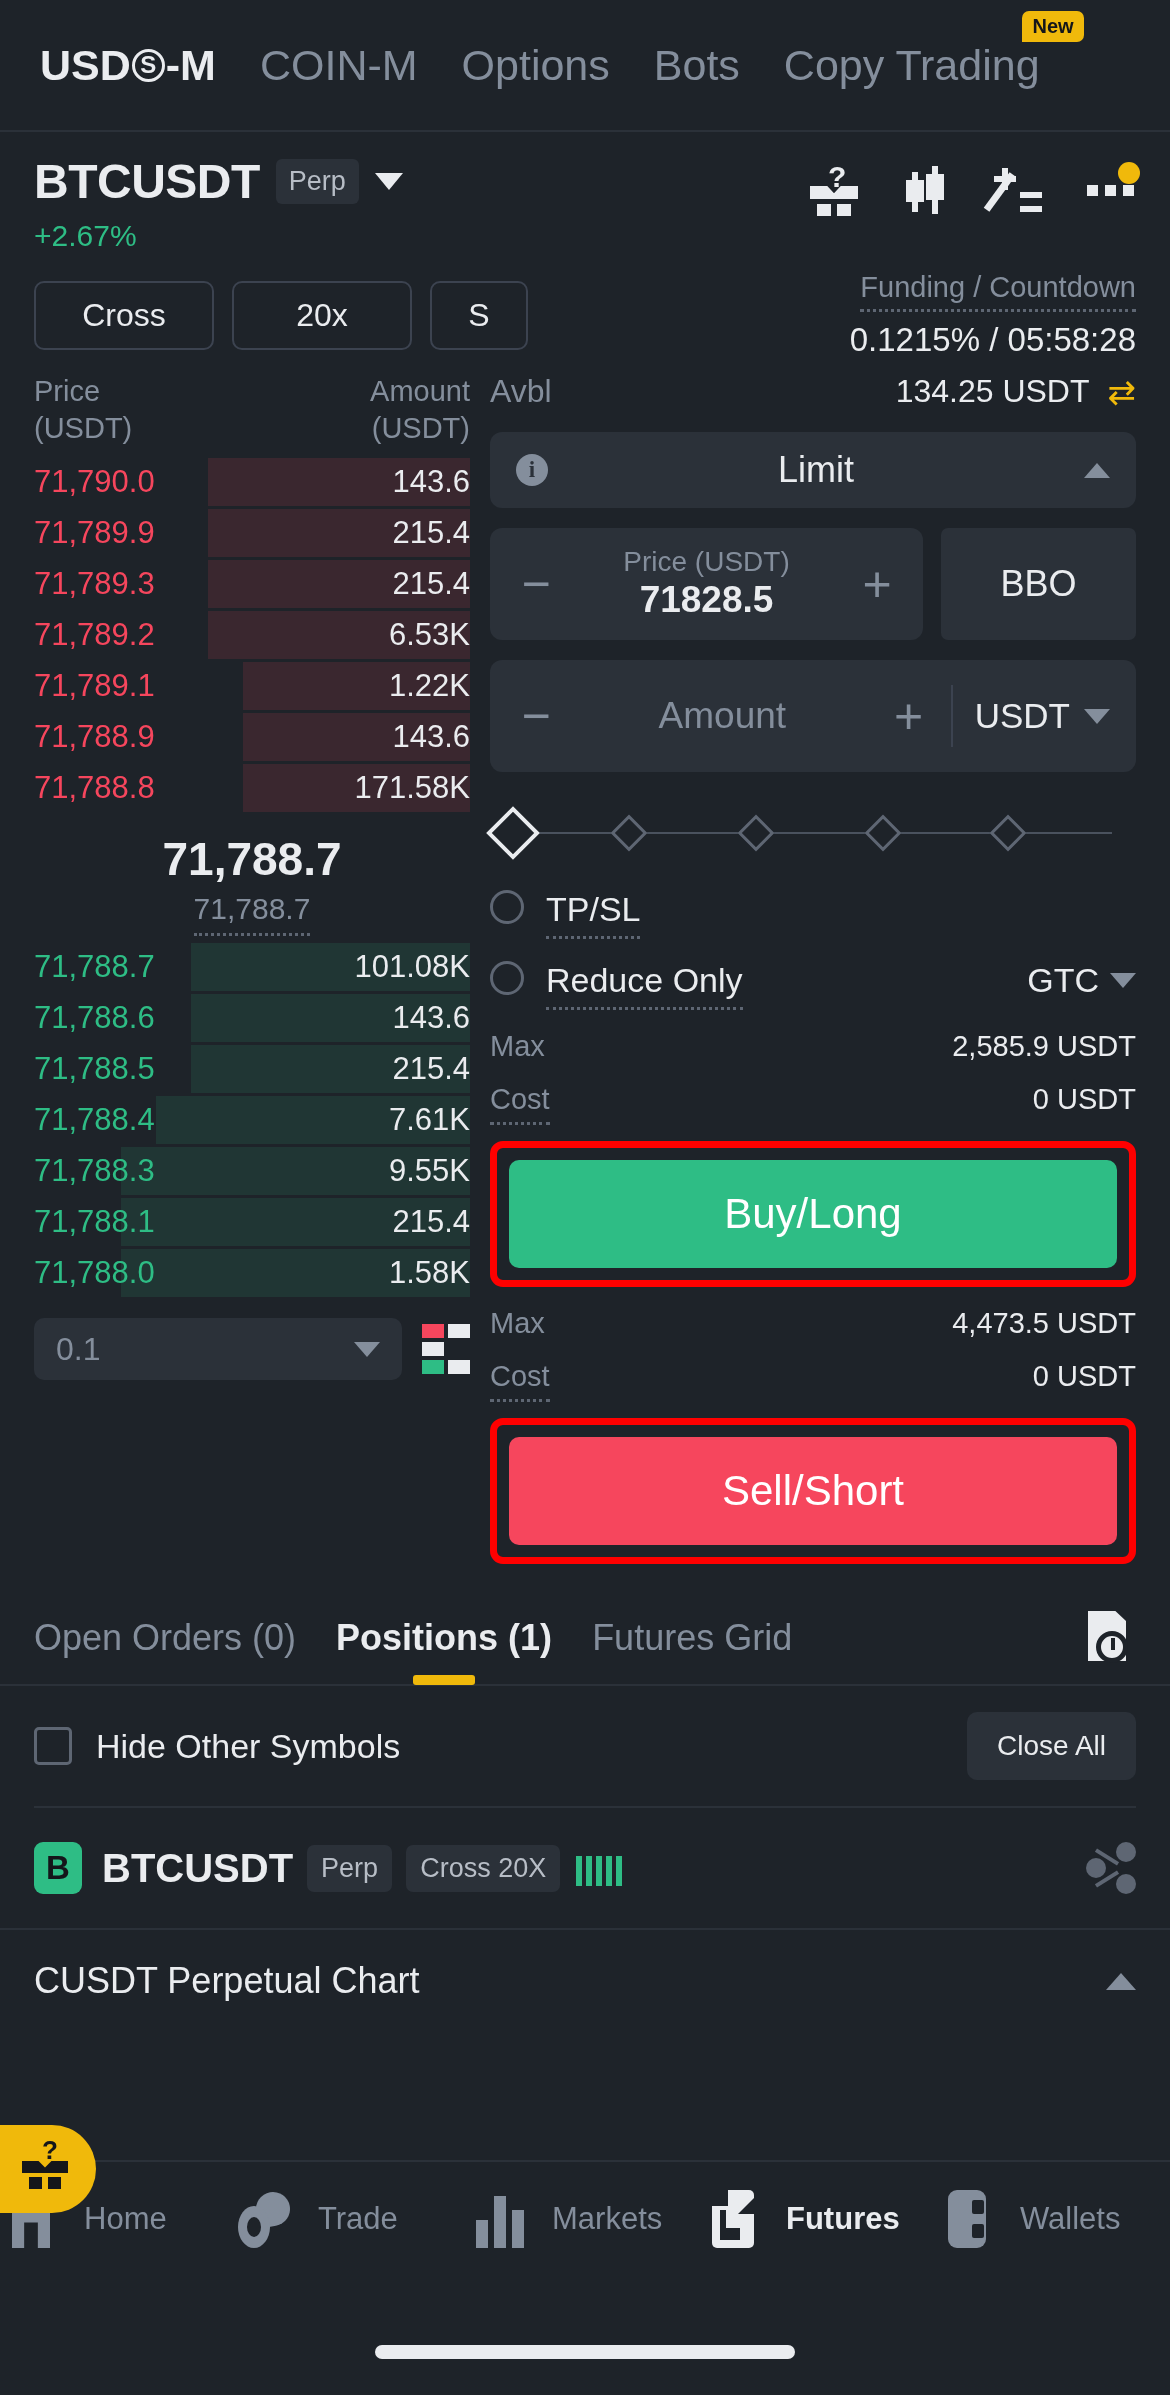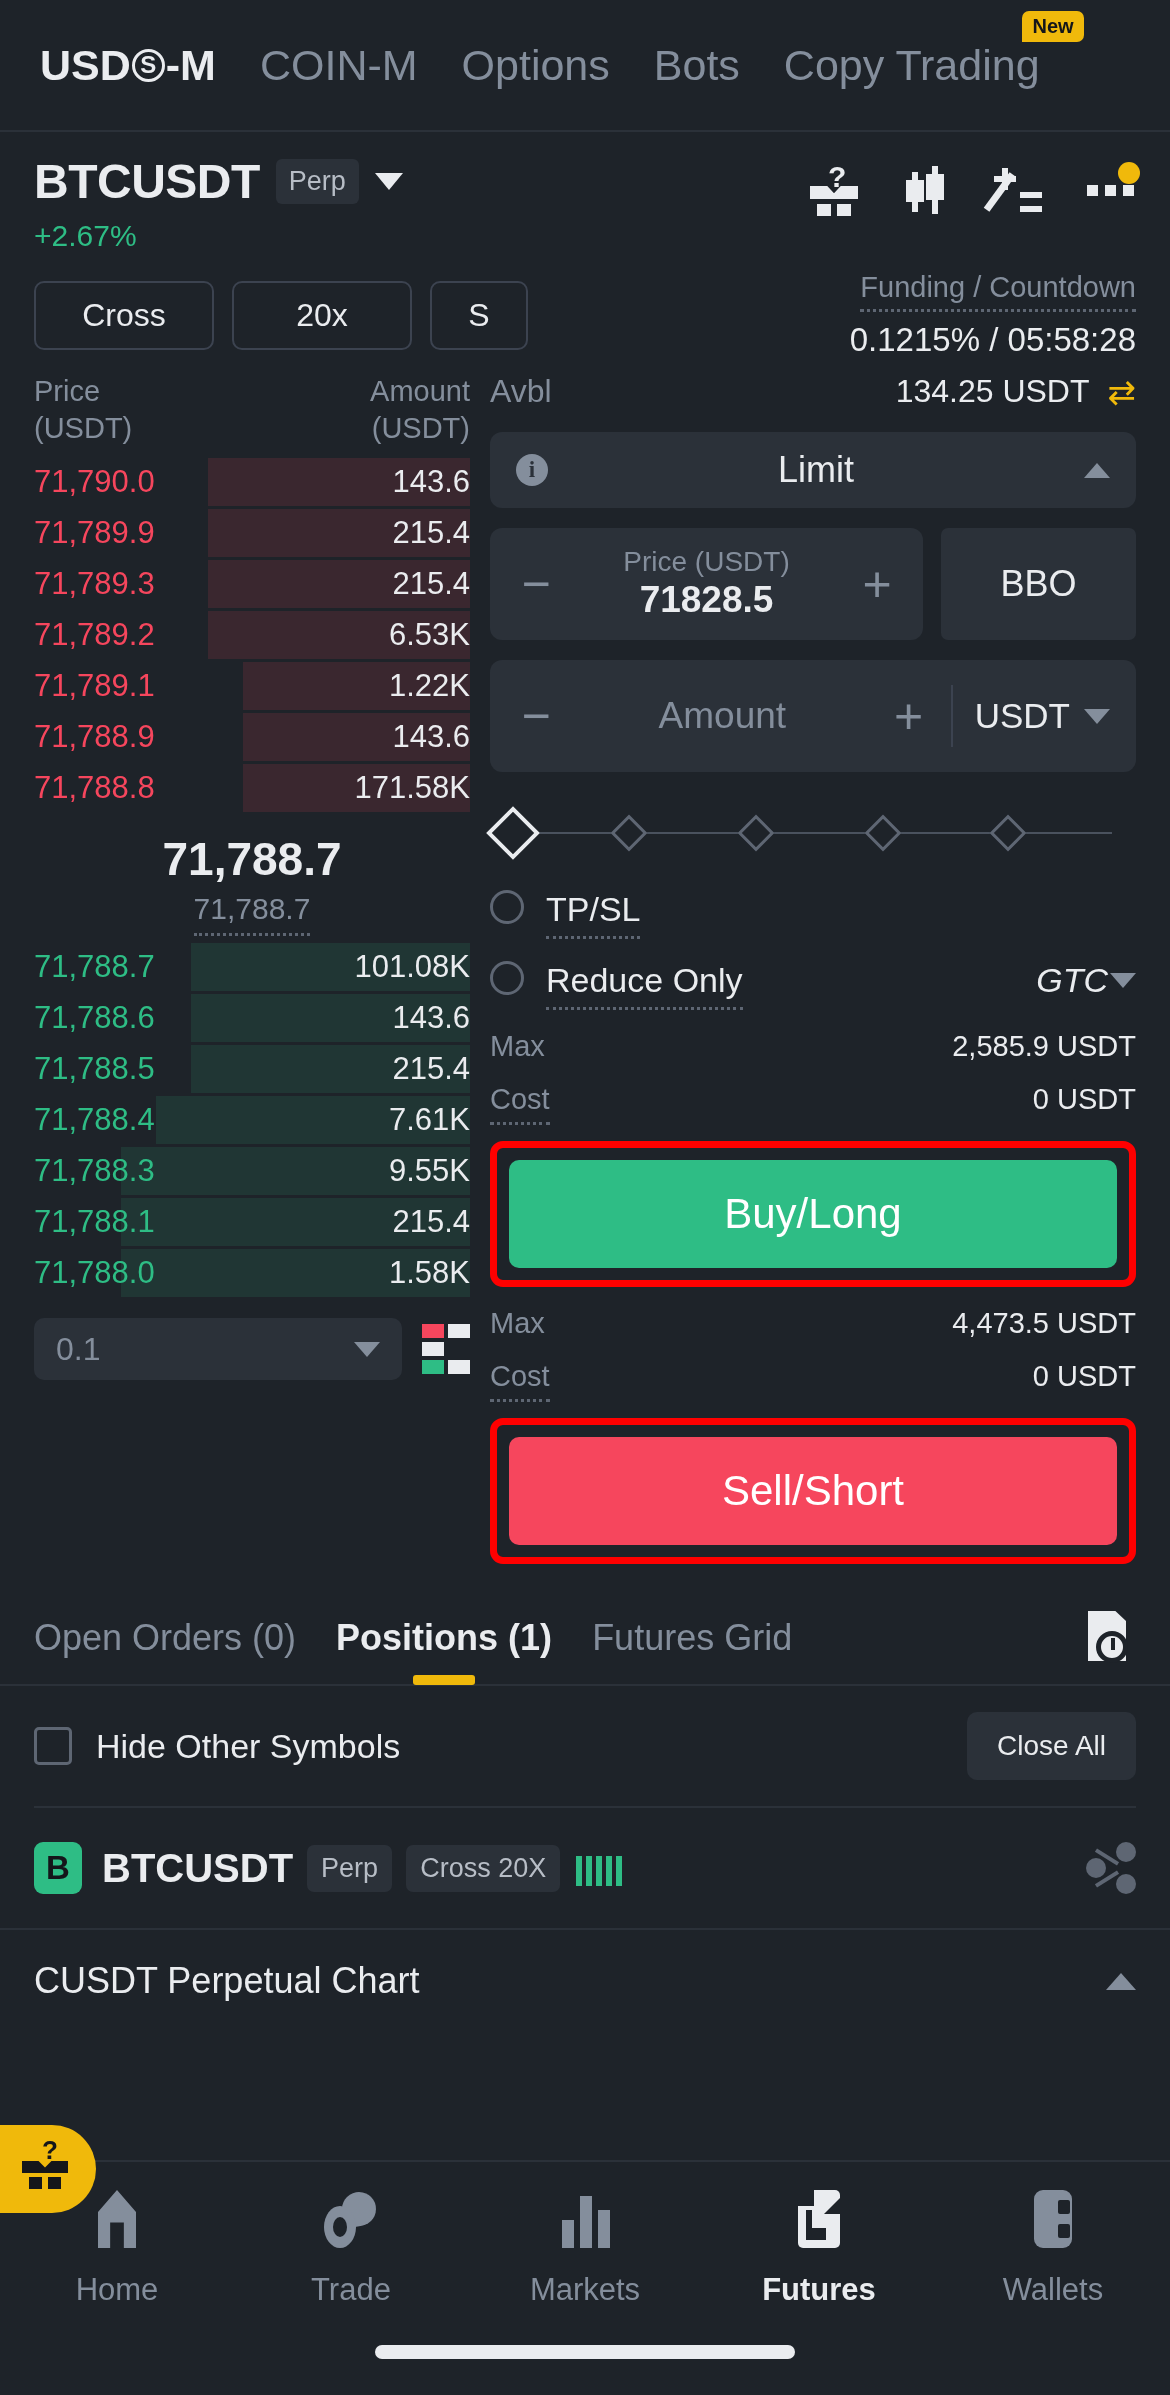--- a/index.html
+++ b/index.html
@@ -183,21 +183,21 @@
     border:3px solid #5e6673; transform:rotate(45deg); background:#1e2329;
   }
   .dia.first { width:38px; height:38px; top:16px; border-color:#eaecef; border-width:4px; left:4px; }
 
   .opt-row { display:flex; align-items:flex-start; margin-top:22px; }
   .radio { width:34px; height:34px; border:3px solid #5e6673; border-radius:50%; }
   .opt-label {
     font-size:34px; color:#eaecef; margin-left:22px;
     border-bottom:3px dotted #5e6673; padding-bottom:7px;
   }
-  .gtc { margin-left:auto; display:flex; align-items:center; gap:2px; font-size:34px; color:#eaecef;font-style:italic; }
+  .gtc { margin-left:auto; display:flex; align-items:center; gap:11px; font-size:34px; color:#eaecef; }
 
   .mc-row { display:flex; font-size:29px; margin-top:20px; }
   .mc-label { color:#848e9c; }
   .mc-label.dotted { border-bottom:3px dotted #5e6673; padding-bottom:6px; }
   .mc-val { margin-left:auto; color:#eaecef; }
 
   .action-wrap { position:relative; margin-top:16px; }
   .hl-box { border:7px solid #ff0000; border-radius:13px; padding:12px; }
   .act-btn {
     height:108px; border-radius:10px; display:flex; align-items:center; justify-content:center;
@@ -273,21 +273,21 @@
       clip-path:polygon(0 0,36% 0,50% 55%,64% 0,100% 0,100% 100%,0 100%); }
   .fab .b1 { position:absolute; left:29px; top:52px; width:13px; height:12px; background:#14161a; }
   .fab .b2 { position:absolute; left:48px; top:52px; width:13px; height:12px; background:#14161a; }
 
   
   .bottomnav {
     position:absolute; left:0; bottom:0; width:1170px; height:235px;
     background:#1e2329; border-top:2px solid #2b3139;
     display:flex; align-items:flex-start; padding-top:26px;
   }
-  .bn-item { flex:1; display:flex; flex-direction:column; align-items:center; gap:22px; }
+  .bn-item { flex:1; display:flex; flex-direction:row; align-items:center; gap:22px; }
   .bn-label { font-size:31px; color:#848e9c; }
   .bn-item.active .bn-label { color:#eaecef; font-weight:700; }
   .bn-ico { width:62px; height:62px; position:relative; }
 
   .ic-home .roof { position:absolute; left:12px; top:2px; width:38px; height:58px; background:#848e9c;
       clip-path:polygon(50% 0, 100% 38%, 100% 100%, 68% 100%, 68% 56%, 32% 56%, 32% 100%, 0 100%, 0 38%); }
   .ic-mkt i { position:absolute; bottom:2px; width:12px; background:#848e9c; }
   .ic-mkt .m1 { left:8px; height:28px; }
   .ic-mkt .m2 { left:26px; height:52px; }
   .ic-mkt .m3 { left:44px; height:38px; }

